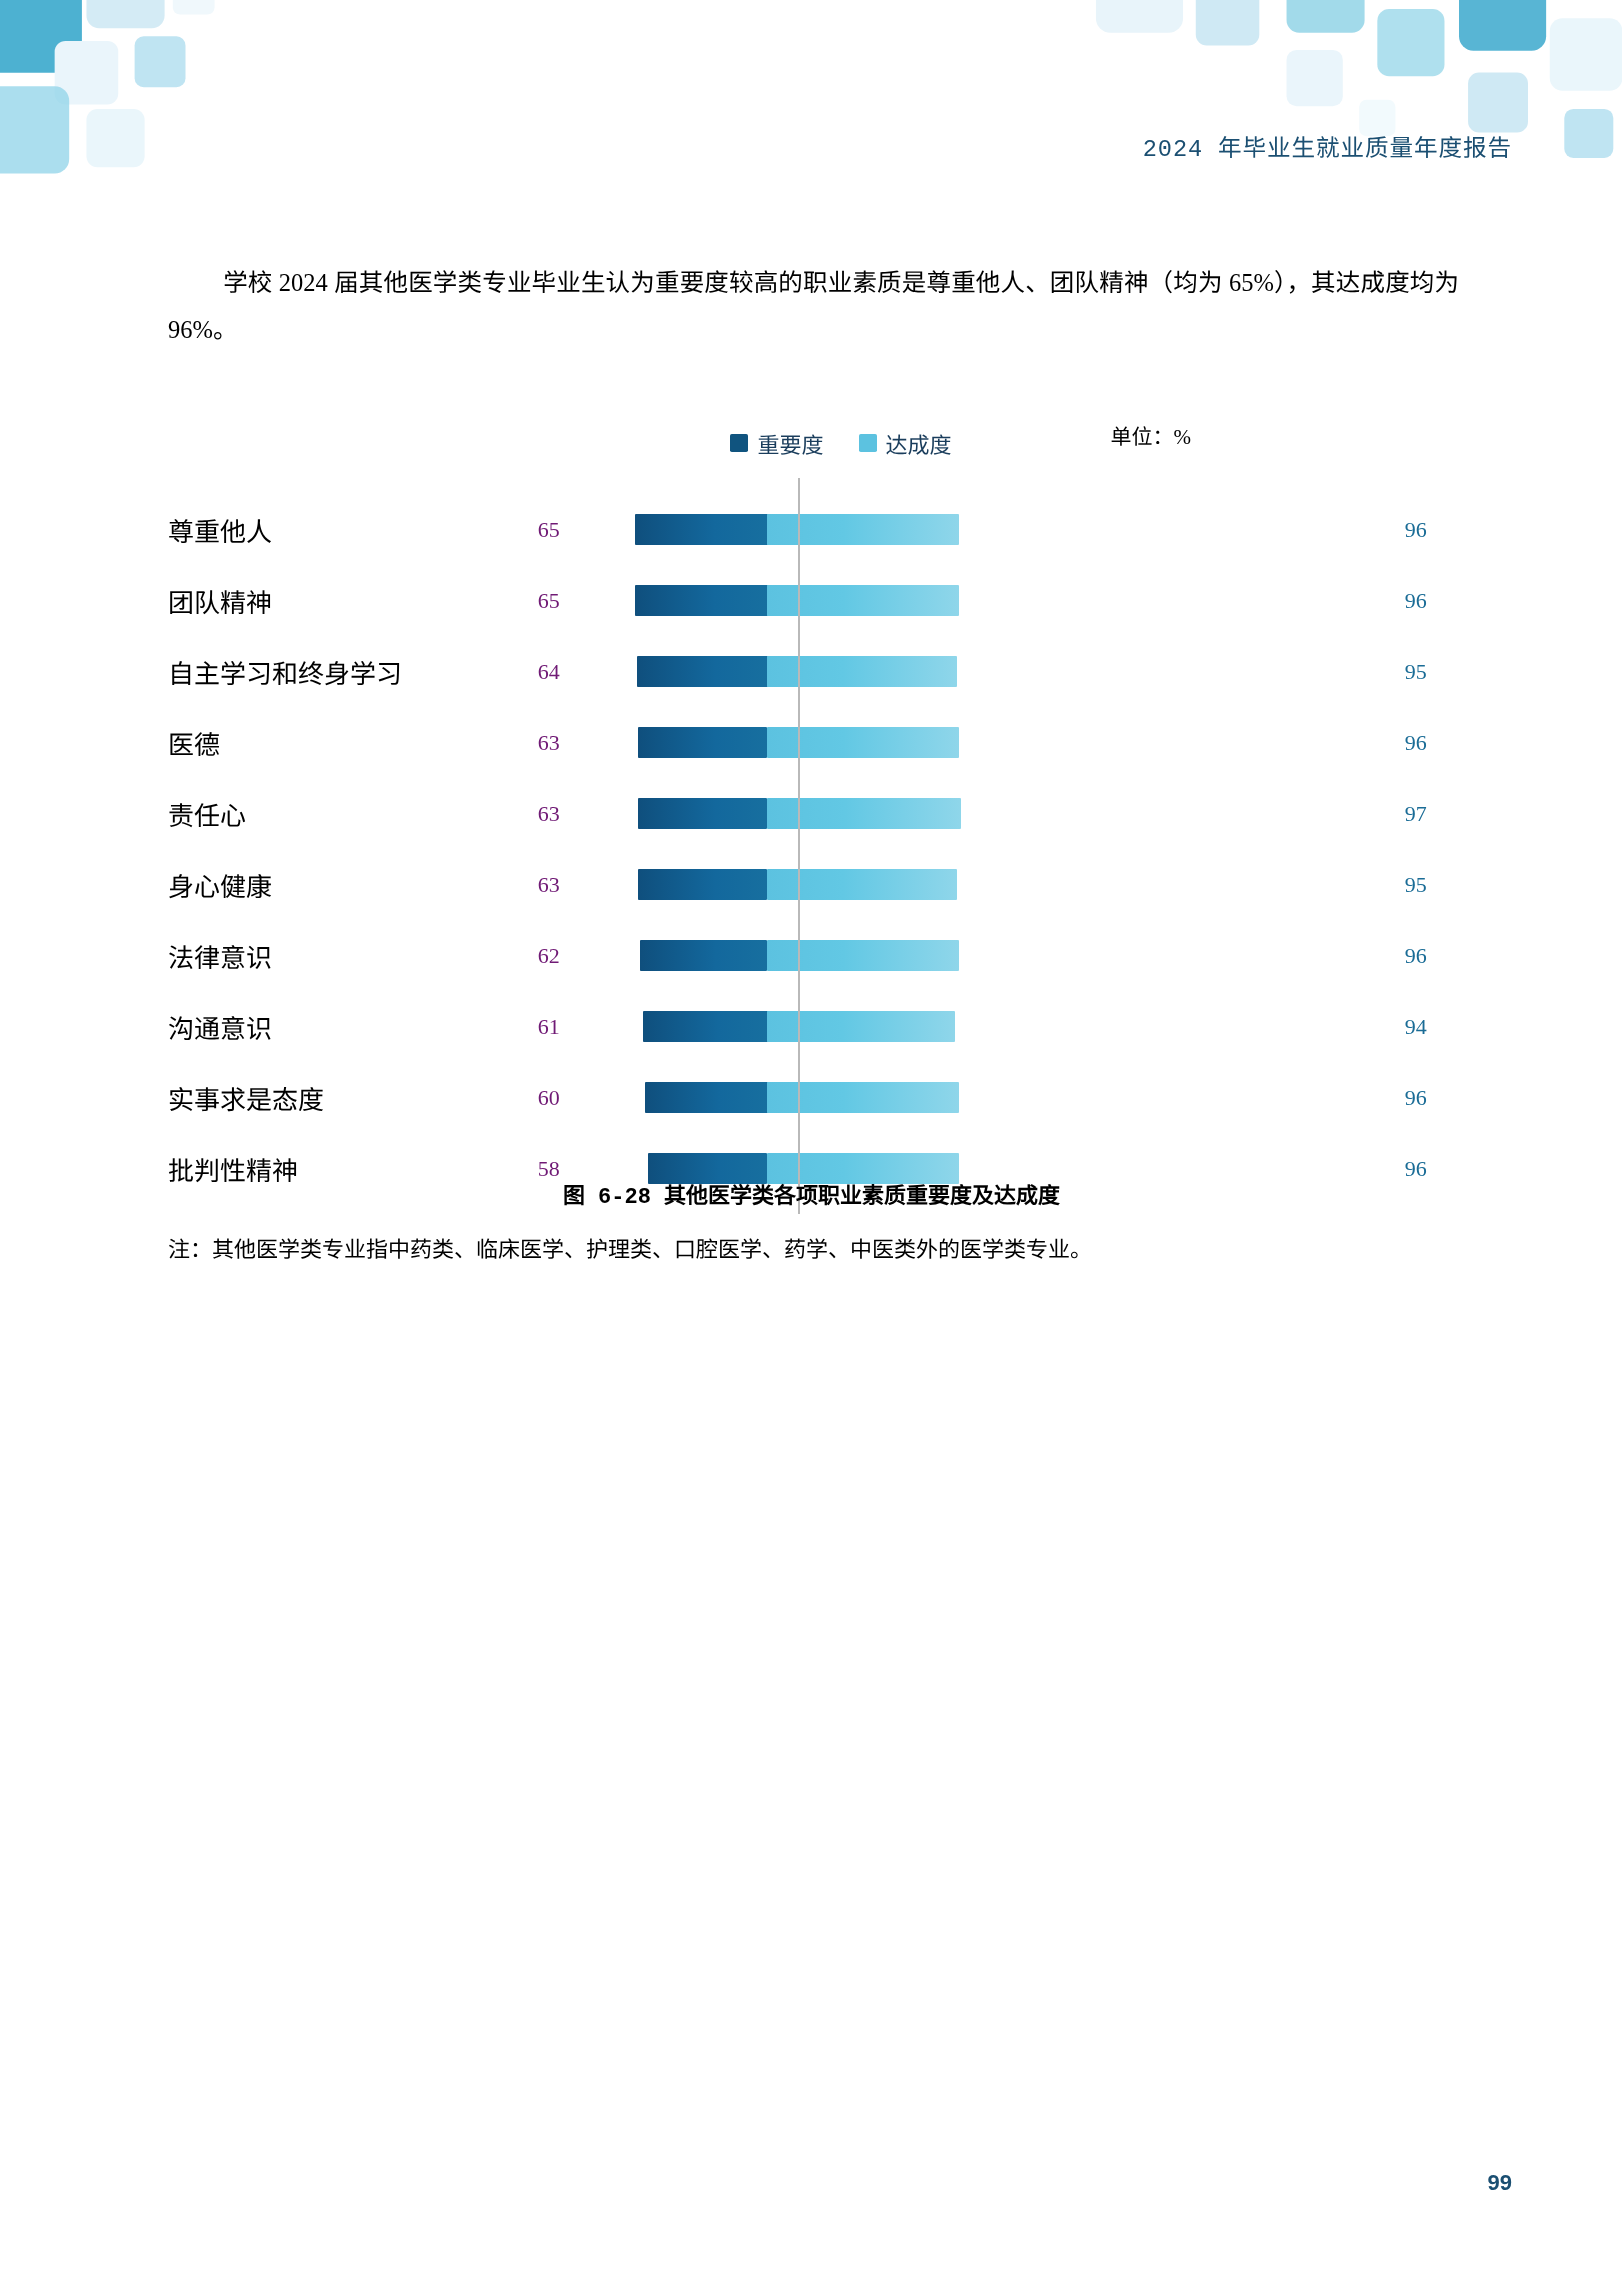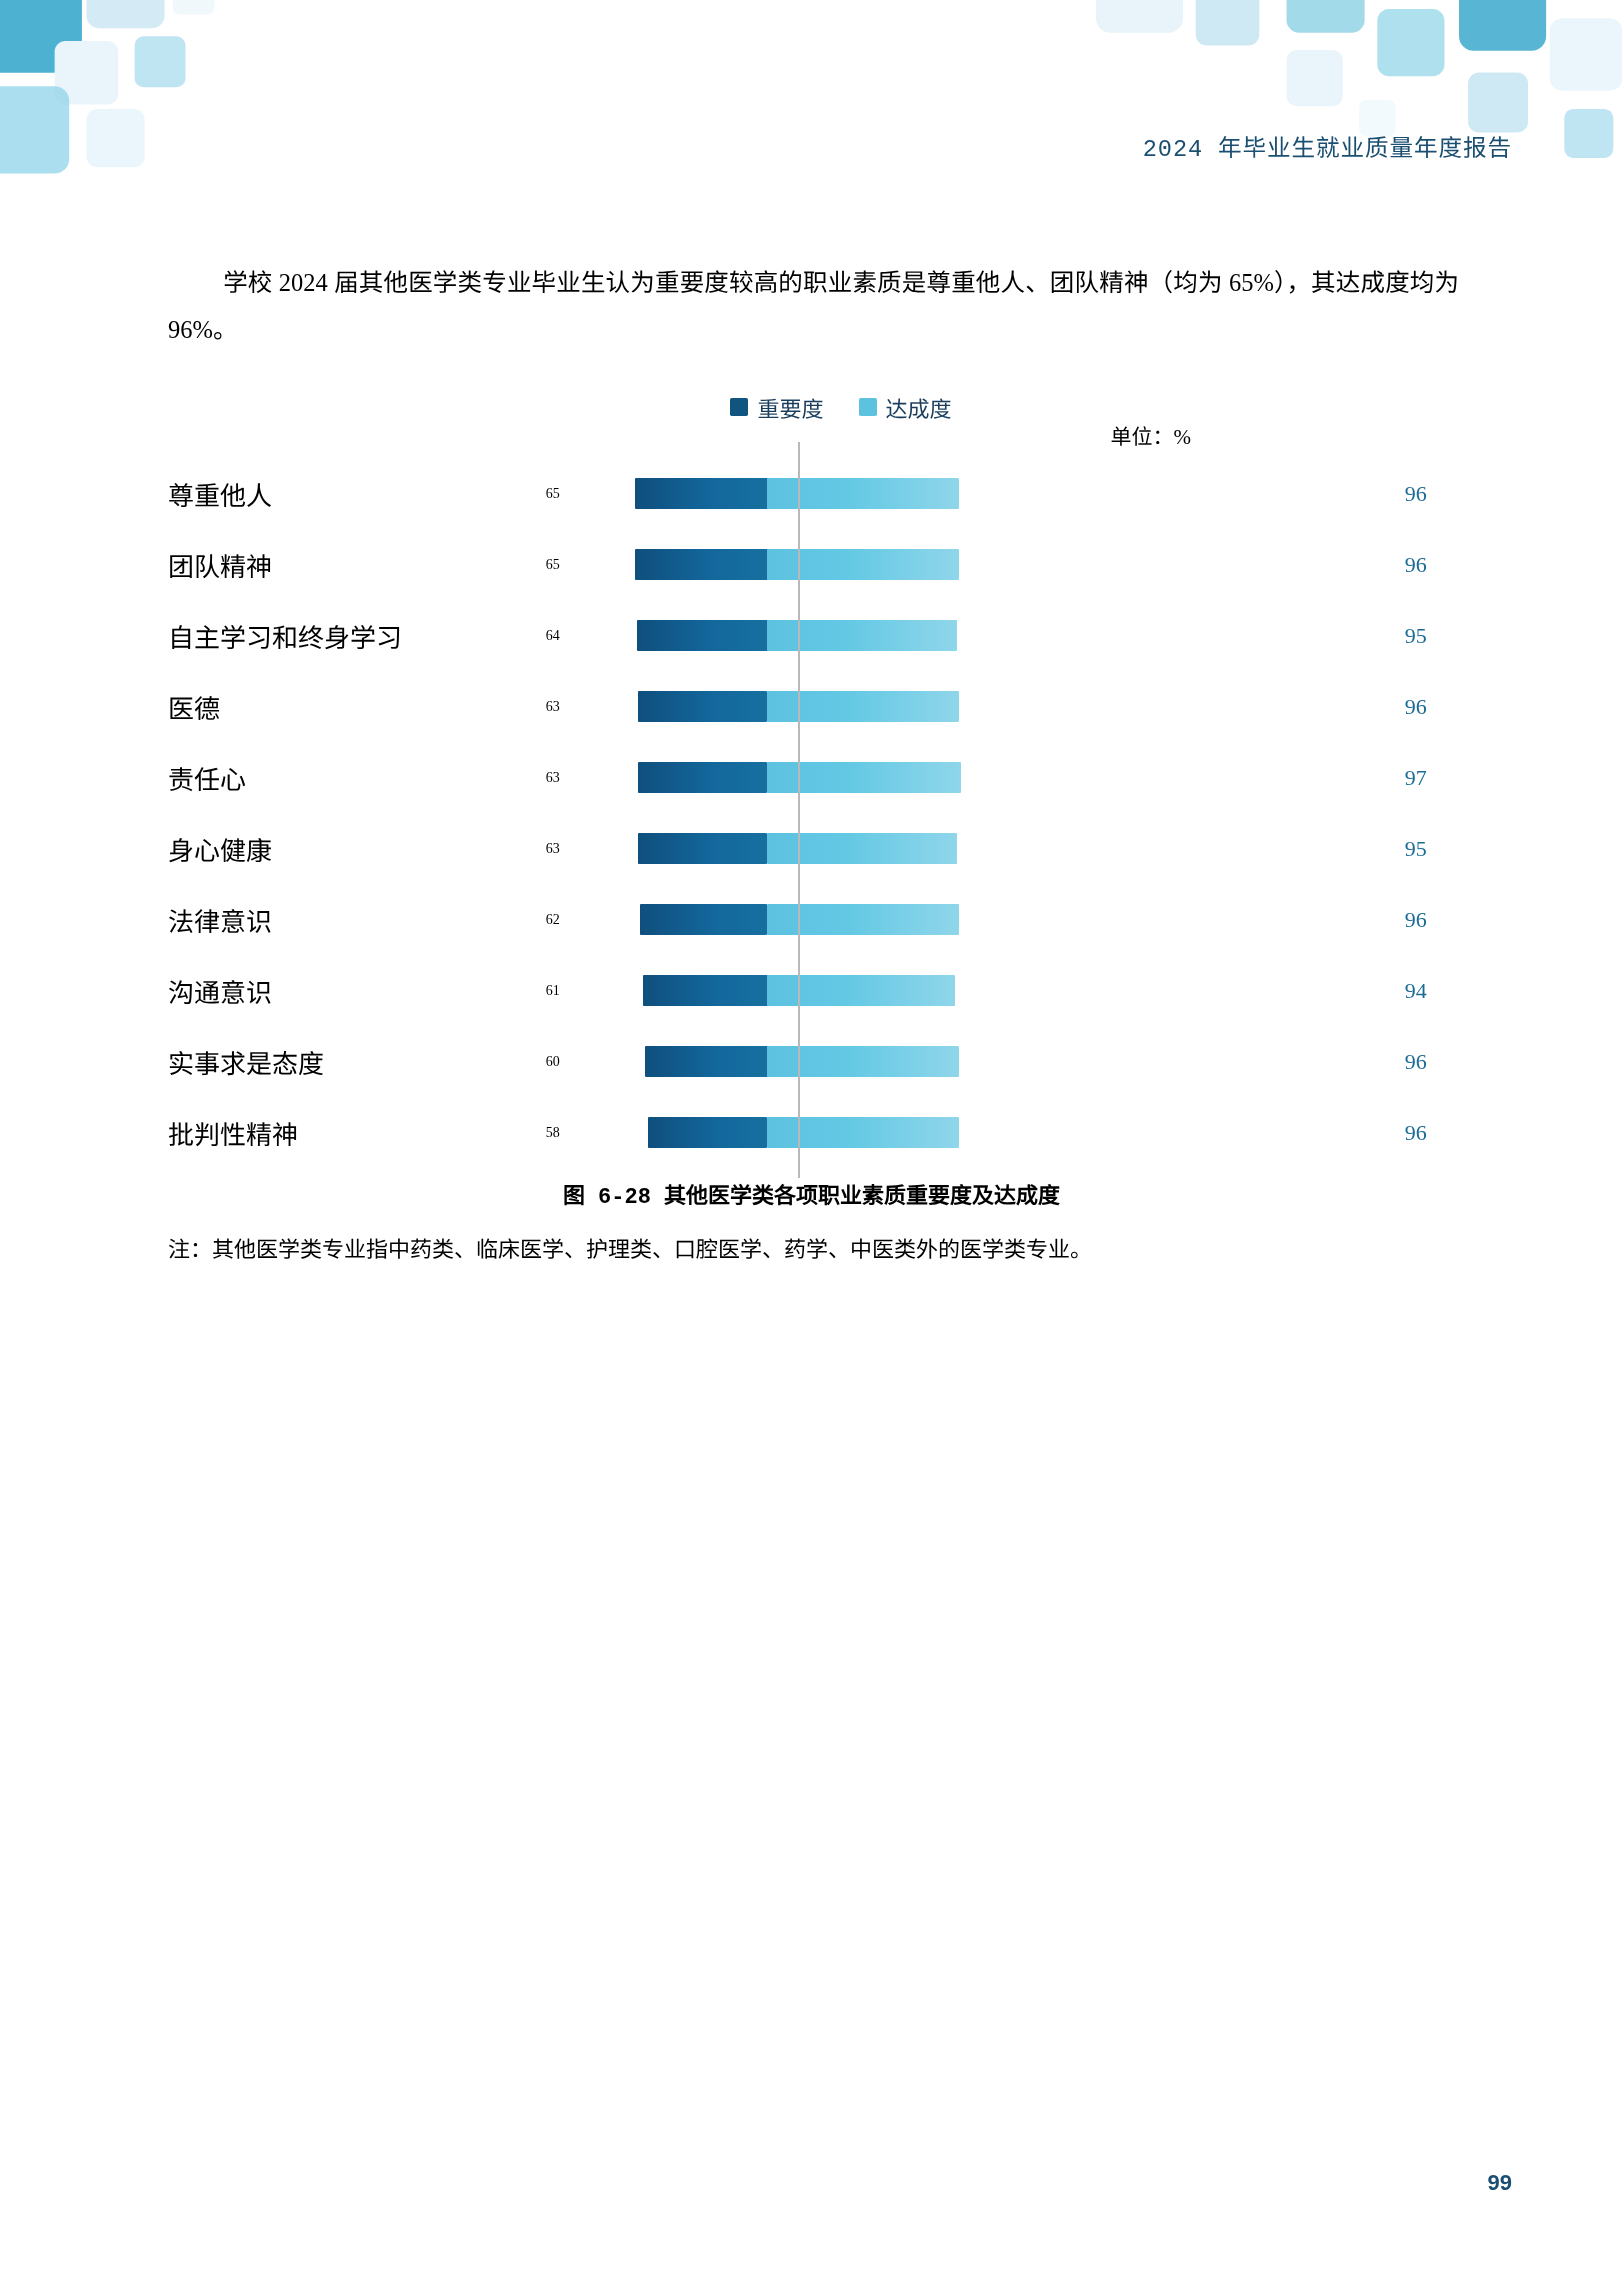--- a/index.html
+++ b/index.html
@@ -31,41 +31,41 @@
     text-align:justify;
   }
   .para .indent{display:inline-block;width:55px;}
 
   
   .chart-wrap{
     position:absolute;left:168px;top:391px;width:1291px;
   }
   .legend{
     display:flex;justify-content:center;align-items:center;
-    gap:35px;margin-left:55px;
+    gap:35px;margin-left:55px;margin-top:36px;
   }
   .legend-item{display:flex;align-items:center;gap:9px;font-size:22px;color:#1a3d5c;}
   .legend-swatch{width:18px;height:18px;display:inline-block;border-radius:1.8px;}
 
   .unit{
     position:absolute;right:268px;top:29px;
     font-size:21px;color:#000;
   }
 
   .rows{position:relative;margin-top:35px;}
   .row{
     display:flex;align-items:center;height:71px;
   }
   .row-label{
     width:382px;text-align:left;padding-right:23.6px;
     font-size:26px;color:#000;white-space:nowrap;
   }
   .row-leftval{
     width:53px;text-align:right;padding-right:12.7px;
-    font-size:14px;color:#000000;
+    font-size:22px;color:#701a75;
   }
   .bars{
     position:relative;flex:1;height:31px;display:flex;align-items:center;
   }
   .bar-left{
     height:31px;background:linear-gradient(90deg,#0f4f7d 0%,#13689d 60%,#176f9f 100%);
     border-radius:0.9px;
   }
   .bar-right{
     height:31px;background:linear-gradient(90deg,#5cc2e0 0%,#62c8e4 40%,#8fd6ea 100%);

